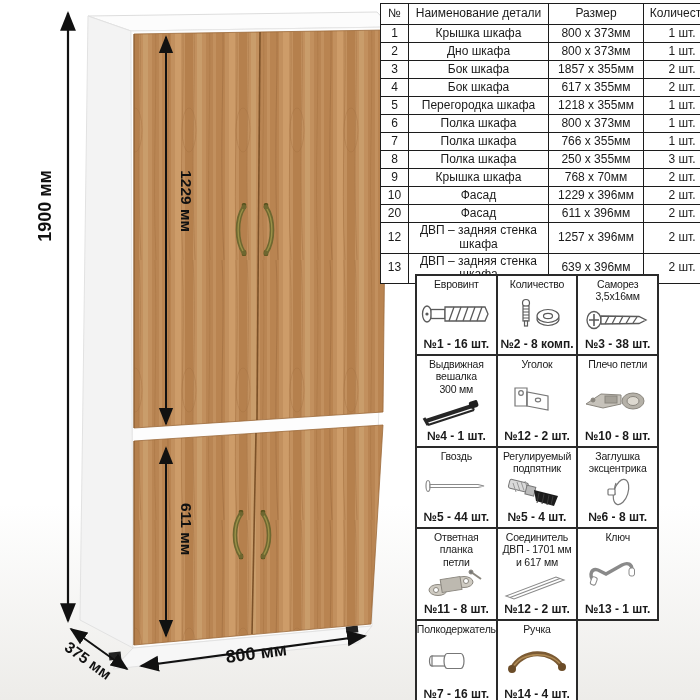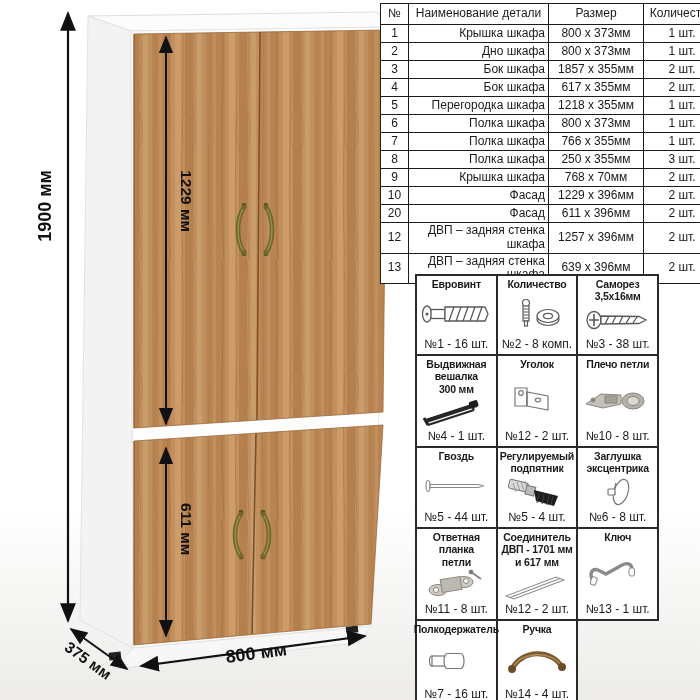--- a/index.html
+++ b/index.html
@@ -10,35 +10,35 @@
   #cab{position:absolute;left:0;top:0;width:460px;height:700px}
   .dim-label{font-weight:bold;fill:#111}
   
   #parts{position:absolute;left:380px;top:3px;border-collapse:collapse;
     table-layout:fixed;width:318px;font-size:12px;line-height:1.15;background:#fff}
   #parts td,#parts th{border:1px solid #1c1c1c;padding:1px 3px;vertical-align:middle;
     font-weight:normal;overflow:hidden}
   #parts th{height:18px;text-align:center}
   #parts td{height:15px}
   .c0{width:21px;text-align:center}
-  .c1{width:133px;text-align:right}
+  .c1{width:133px;text-align:center}
   .c2{width:88px;text-align:center}
   .c3{width:70px;text-align:center}
   
   #hw{position:absolute;left:415px;top:274px;border-collapse:collapse;
     table-layout:fixed;width:244px;background:transparent}
   #hw td{border:2px solid #2a2a2a;padding:0;background:#fff;vertical-align:top}
   #hw td.hw-empty{border:none;background:transparent}
   .hw-cell{display:flex;flex-direction:column;justify-content:space-between;
     align-items:center;height:100%;padding:2px 1px 2px 1px;box-sizing:border-box}
-  .hw-title{font-weight:bold;font-size:10.5px;line-height:1.18;text-align:center;
+  .hw-title{font-weight:normal;font-size:10.5px;line-height:1.18;text-align:center;
     white-space:pre-line;letter-spacing:-0.2px}
   .hw-icon{flex:1;display:flex;align-items:center;justify-content:center;min-height:0}
   .hw-icon svg{display:block}
-  .hw-count{font-weight:normal;font-size:12px;text-align:center;padding-bottom:1px}
+  .hw-count{font-weight:bold;font-size:12px;text-align:center;padding-bottom:1px}
   #hw tr:nth-child(1) td{height:76px}
   #hw tr:nth-child(2) td{height:79px}
   #hw tr:nth-child(3) td{height:79px}
   #hw tr:nth-child(4) td{height:78px}
   #hw tr:nth-child(5) td{height:83px}
 </style>
 </head>
 <body>
 
 <div id="stage">

